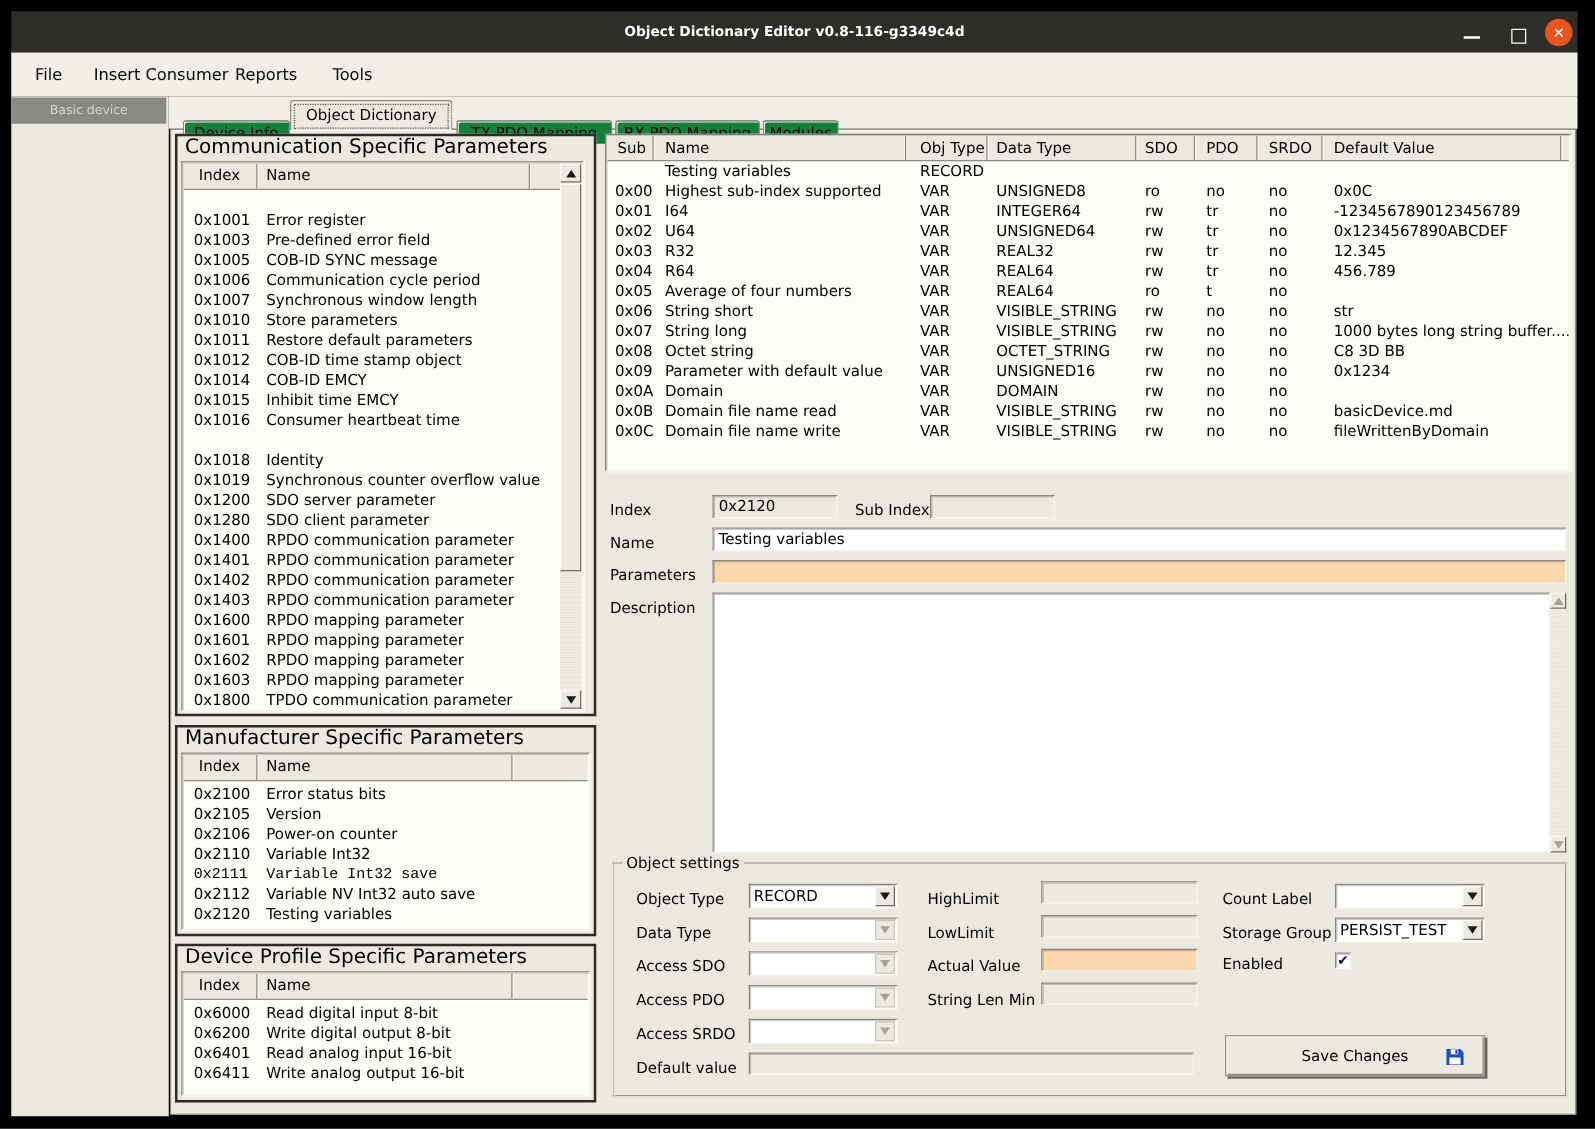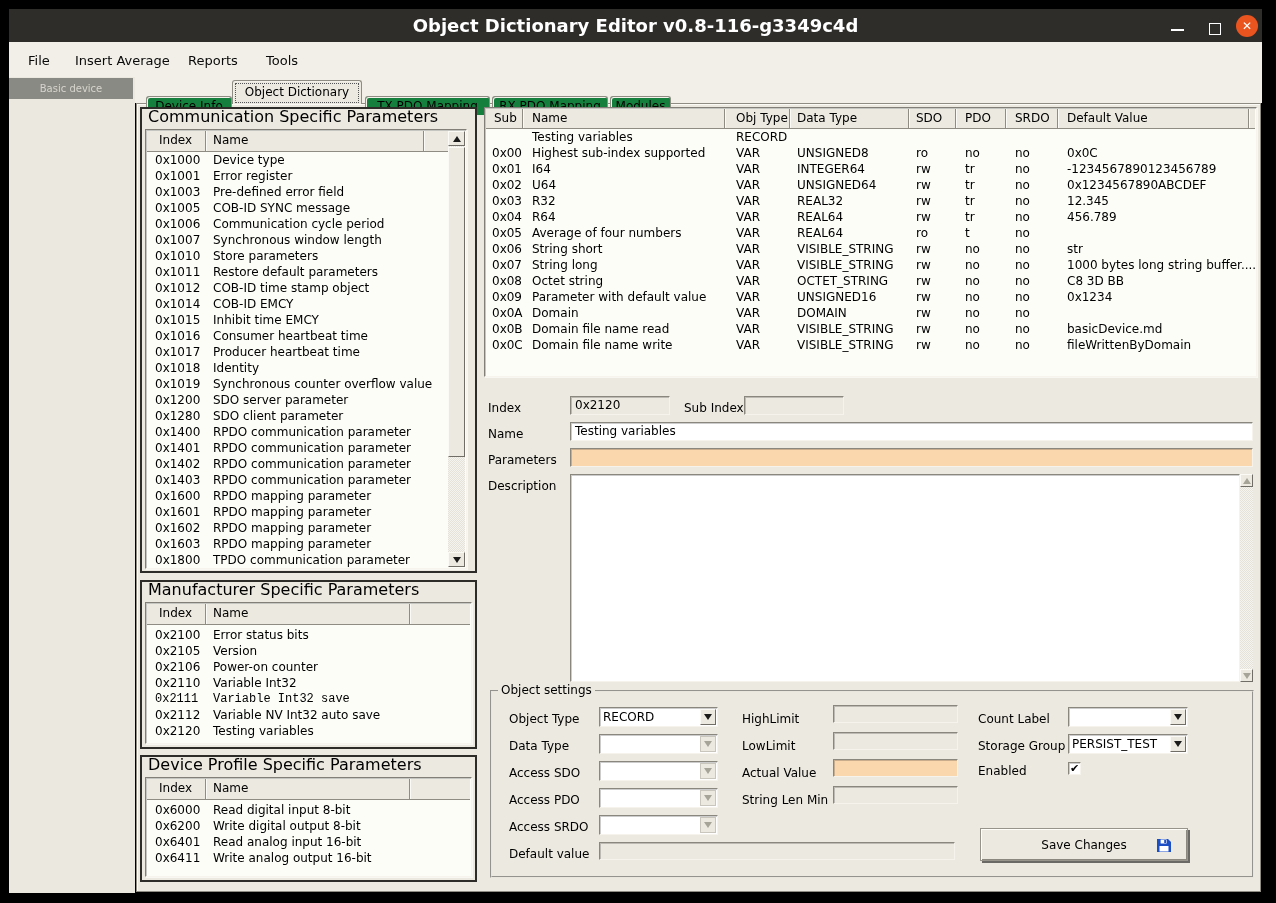--- a/index.html
+++ b/index.html
@@ -5,21 +5,21 @@
   html,body{margin:0;padding:0;}
   body{
     width:1276px;height:903px;background:#000;position:relative;overflow:hidden;
     font-family:"DejaVu Sans","Liberation Sans",sans-serif;color:#000;
     -webkit-font-smoothing:antialiased;
   }
   .abs{position:absolute;}
   
   .titlebar{left:9px;top:9px;width:1253px;height:33px;background:#2e2d2a;}
   .win-title{left:9px;top:9px;width:1253px;height:33px;line-height:33px;text-align:center;
-    color:#fff;font-weight:bold;font-size:18px;}
+    color:#fff;font-weight:bold;font-size:11px;}
   .btn-min{left:1171px;top:29px;width:13px;height:2px;background:#fff;}
   .btn-max{left:1209px;top:23px;width:10px;height:10px;border:1.5px solid #fff;background:transparent;}
   .btn-close{left:1236px;top:15px;width:22px;height:22px;border-radius:50%;background:#e9541f;
     color:#fff;font-size:12px;line-height:22px;text-align:center;font-weight:bold;}
   
   .menubar{left:9px;top:42px;width:1253px;height:35px;background:#f1efe8;}
   .menu-item{top:51px;height:20px;line-height:20px;font-size:13px;color:#0a0a0a;padding:0 4px;}
   
   .sidebar{left:9px;top:77px;width:126px;height:816px;background:#ebe8e0;}
   .devtab{left:9px;top:78px;width:124px;height:21px;background:#8a8a84;color:#d6d4cd;
@@ -96,21 +96,21 @@
 <div class="abs titlebar"></div>
 <div class="abs win-title">Object Dictionary Editor v0.8-116-g3349c4d</div>
 <div class="abs btn-min"></div>
 <div class="abs btn-max"></div>
 <div class="abs btn-close">
   <span>✕</span>
 </div>
 
 <div class="abs menubar"></div>
 <span class="abs menu-item" style="left:24px;">File</span>
-<span class="abs menu-item" style="left:71px;">Insert Average</span>
+<span class="abs menu-item" style="left:71px;">Insert Consumer</span>
 <span class="abs menu-item" style="left:184px;">Reports</span>
 <span class="abs menu-item" style="left:262px;">Tools</span>
 
 <div class="abs sidebar"></div>
 <div class="abs devtab">Basic device</div>
 
 <div class="abs tabstrip"></div>
 <div class="abs panel"></div>
 <div class="abs tab" style="left:146px;width:86px;">Device Info</div>
 <div class="abs tab sel" style="left:232px;width:130px;">Object Dictionary</div>
@@ -121,24 +121,20 @@
 <div class="abs lframe" style="left:140px;top:107px;width:337px;height:466px;"></div>
 <span class="abs lf-title" style="left:148px;top:109px;">Communication Specific Parameters</span>
 <div class="abs tbox" style="left:145px;top:129px;width:322px;height:440px;">
   <div class="hdr" style="height:20px;line-height:19px;">
     <span class="hlabel" style="left:12px;">Index</span>
     <span class="hlabel" style="left:66px;">Name</span>
     <span class="vsep" style="left:58px;"></span>
     <span class="vsep" style="left:276px;"></span>
   </div>
   <div class="rows ltable" style="top:22px;right:19px;">
-      <div class="trow" style="top: 0px;">
-        <span class="c0">0x1000</span>
-        <span class="c1">Device type</span>
-      </div>
       <div class="trow" style="top: 16px;">
         <span class="c0">0x1001</span>
         <span class="c1">Error register</span>
       </div>
       <div class="trow" style="top: 32px;">
         <span class="c0">0x1003</span>
         <span class="c1">Pre-defined error field</span>
       </div>
       <div class="trow" style="top: 48px;">
         <span class="c0">0x1005</span>
@@ -168,24 +164,20 @@
         <span class="c0">0x1014</span>
         <span class="c1">COB-ID EMCY</span>
       </div>
       <div class="trow" style="top: 160px;">
         <span class="c0">0x1015</span>
         <span class="c1">Inhibit time EMCY</span>
       </div>
       <div class="trow" style="top: 176px;">
         <span class="c0">0x1016</span>
         <span class="c1">Consumer heartbeat time</span>
-      </div>
-      <div class="trow" style="top: 192px;">
-        <span class="c0">0x1017</span>
-        <span class="c1">Producer heartbeat time</span>
       </div>
       <div class="trow" style="top: 208px;">
         <span class="c0">0x1018</span>
         <span class="c1">Identity</span>
       </div>
       <div class="trow" style="top: 224px;">
         <span class="c0">0x1019</span>
         <span class="c1">Synchronous counter overflow value</span>
       </div>
       <div class="trow" style="top: 240px;">

